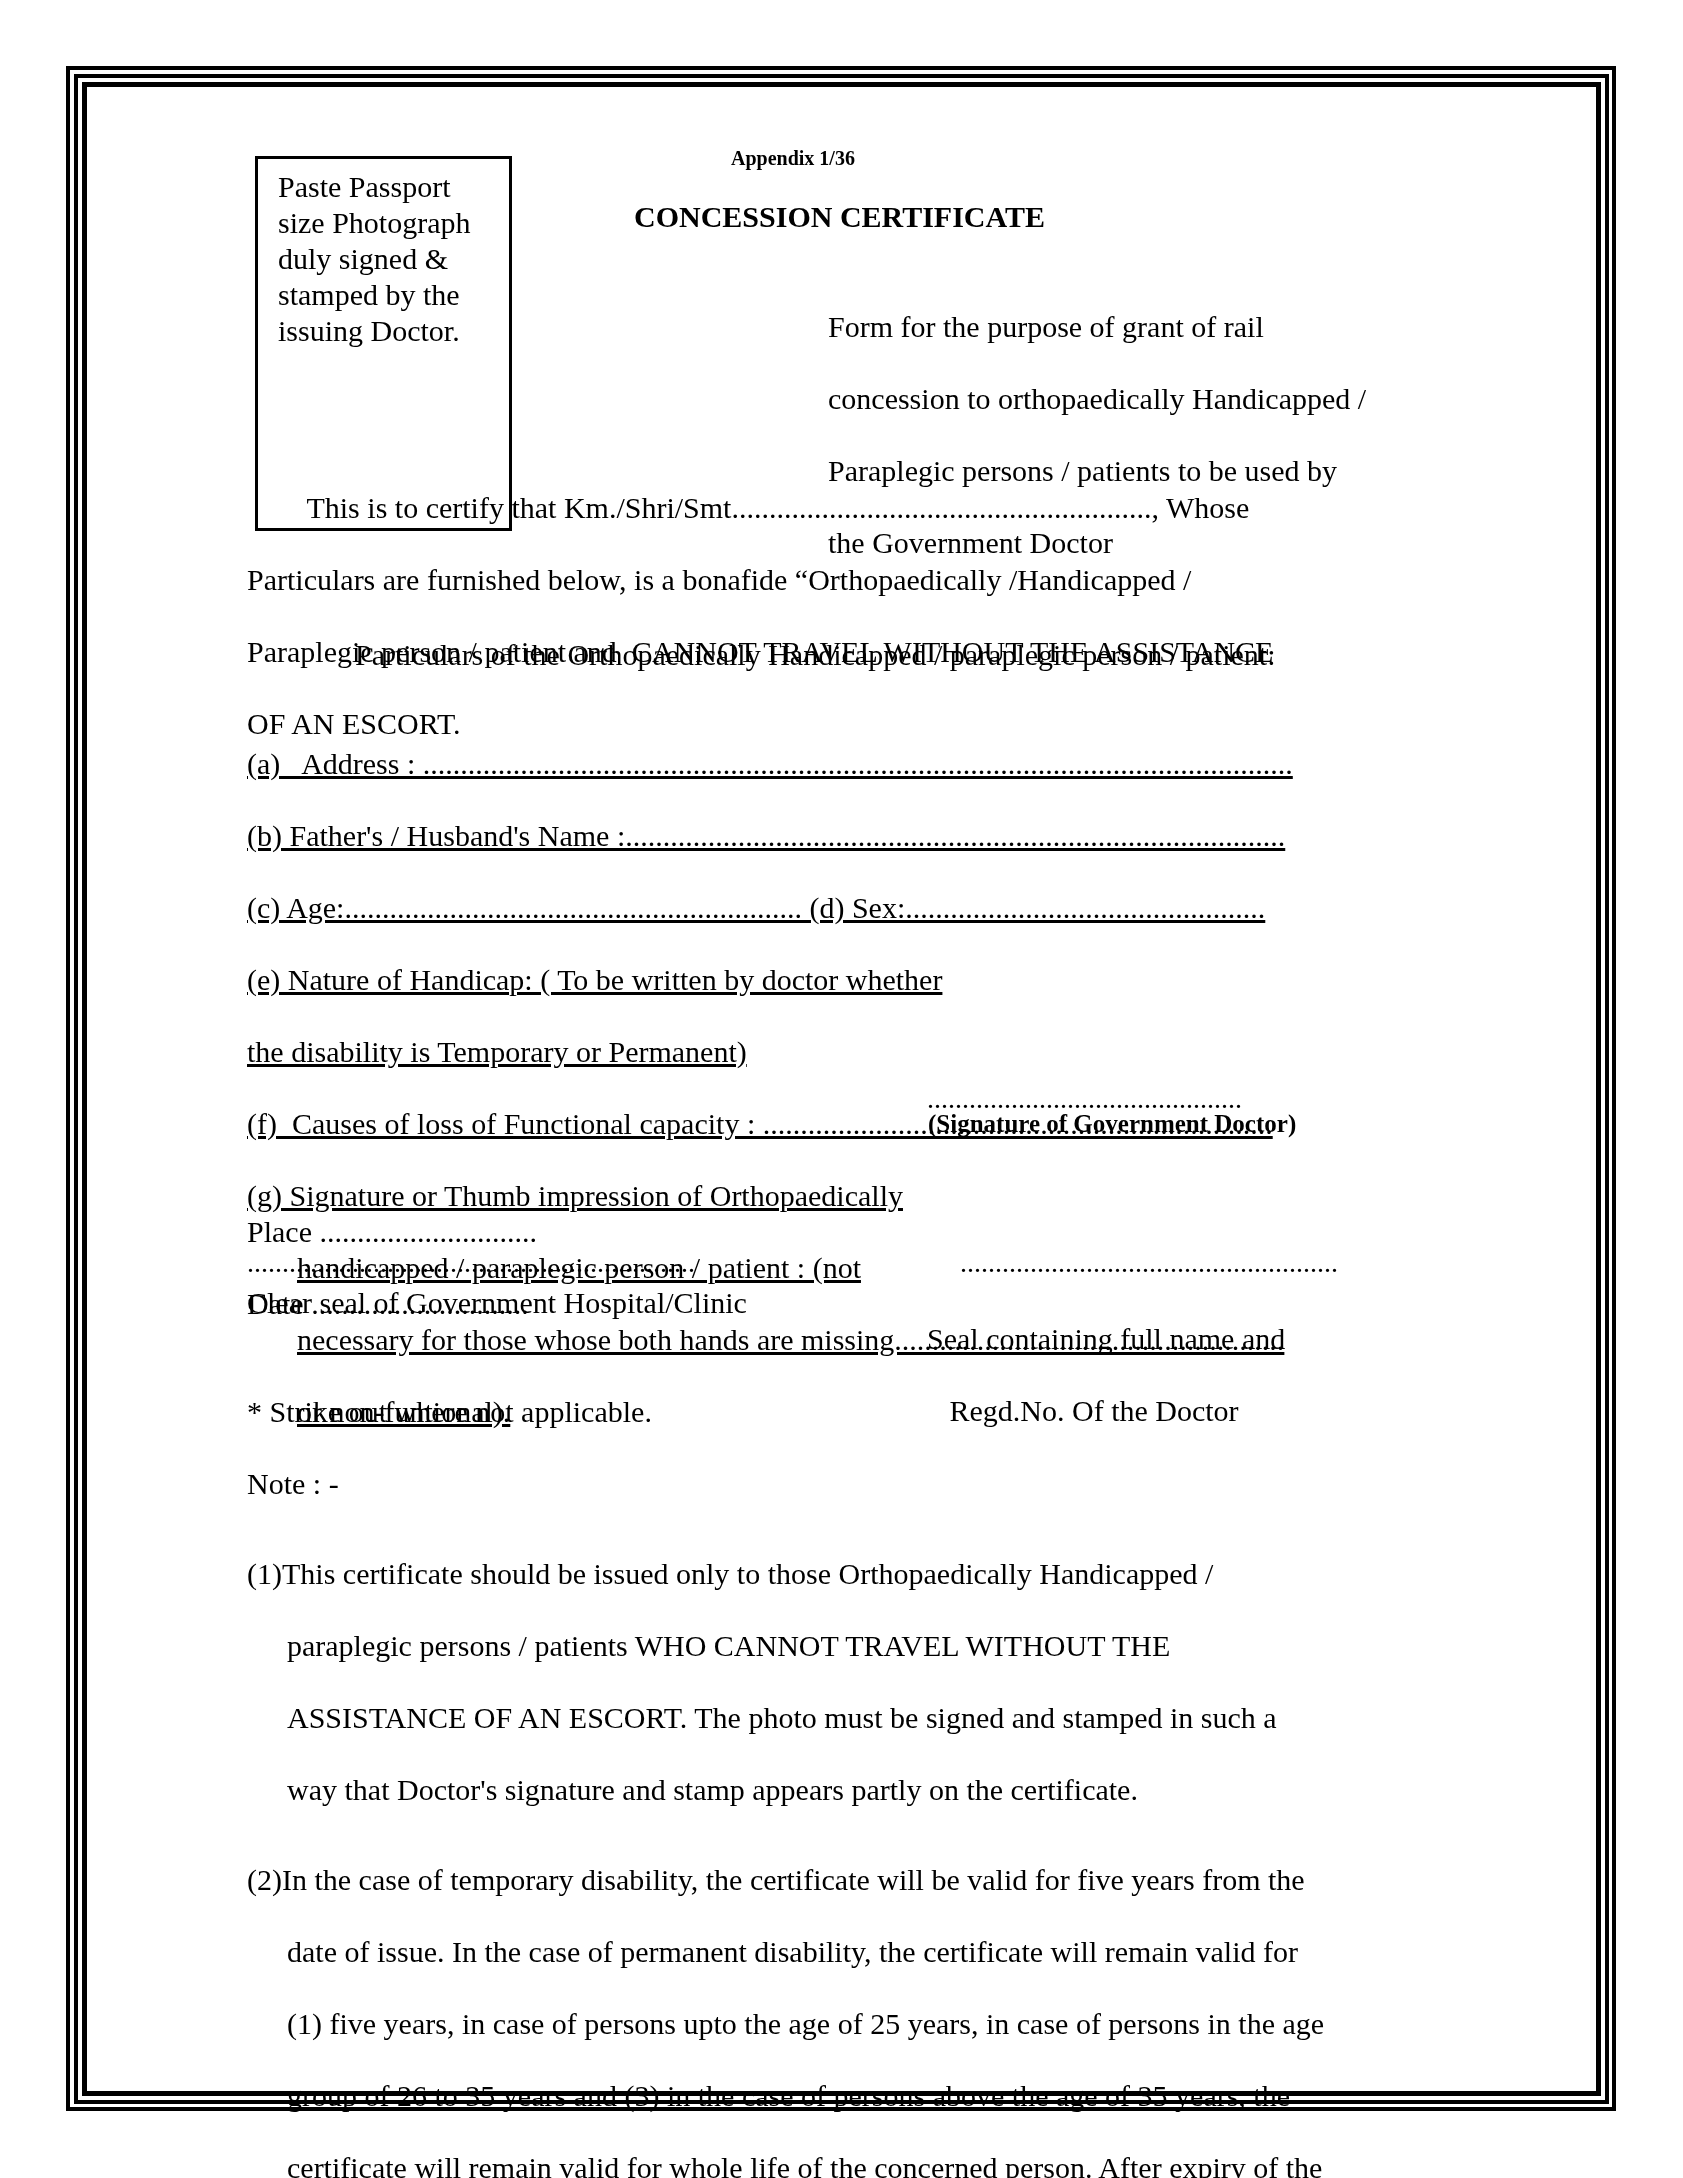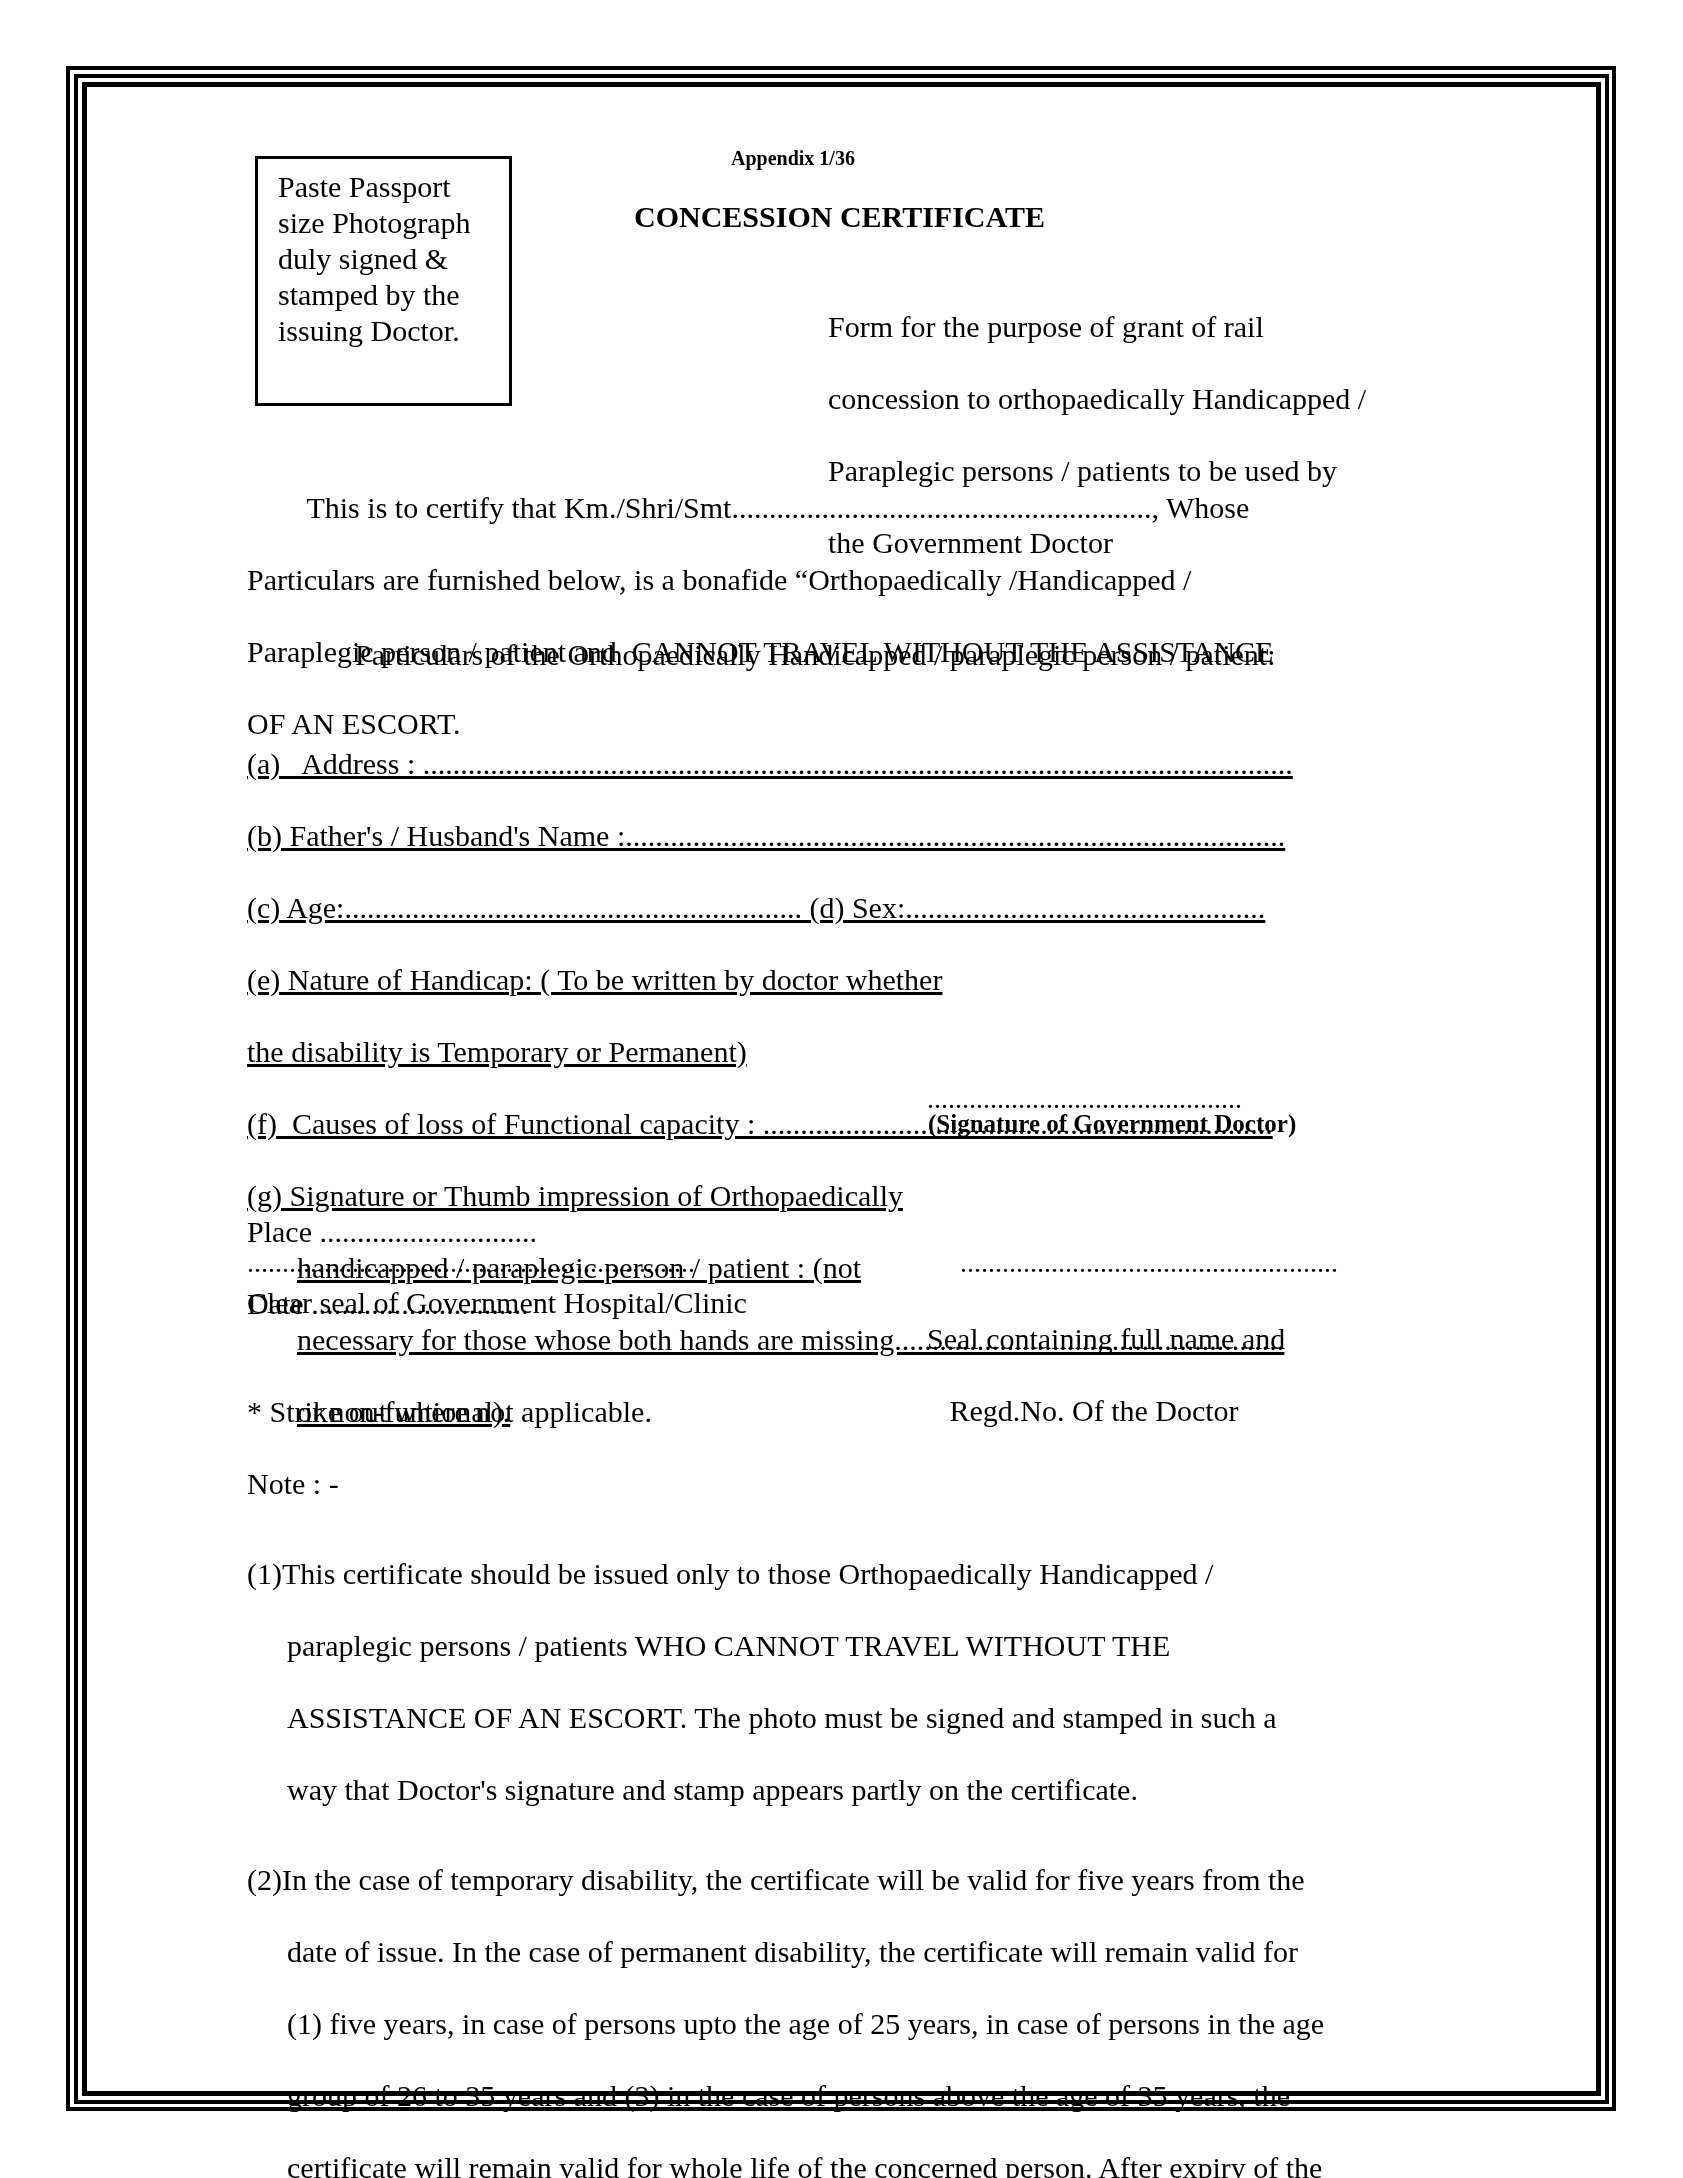--- a/index.html
+++ b/index.html
@@ -10,21 +10,21 @@
   .frame-outer { position: absolute; left: 66px; top: 66px; width: 1550px; height: 2045px;
                  box-sizing: border-box; border: 4px solid #000; }
   .frame-mid   { position: absolute; left: 74px; top: 74px; width: 1535px; height: 2030px;
                  box-sizing: border-box; border: 4px solid #000; }
   .frame-inner { position: absolute; left: 82px; top: 82px; width: 1519px; height: 2014px;
                  box-sizing: border-box; border: 5px solid #000; }
 
   .abs { position: absolute; white-space: pre; }
   .t { font-size: 30px; line-height: 36px; }
 
-  .photo-box { position: absolute; left: 255px; top: 156px; width: 257px; height: 250px;
+  .photo-box { position: absolute; left: 255px; top: 156px; width: 257px; height: 375px;
                box-sizing: border-box; border: 3px solid #000; padding: 10px 0 0 20px; }
   .photo-box div { font-size: 30px; line-height: 36px; white-space: pre; }
 
   .appendix { left: 731px; top: 147px; font-size: 20px; font-weight: bold; }
   .title { left: 634px; top: 200px; font-size: 30px; font-weight: bold; }
 
   .purpose { left: 828px; top: 273px; }
   .purpose div { font-size: 30px; line-height: 36px; white-space: pre; }
 
   .certify { left: 247px; top: 454px; }

